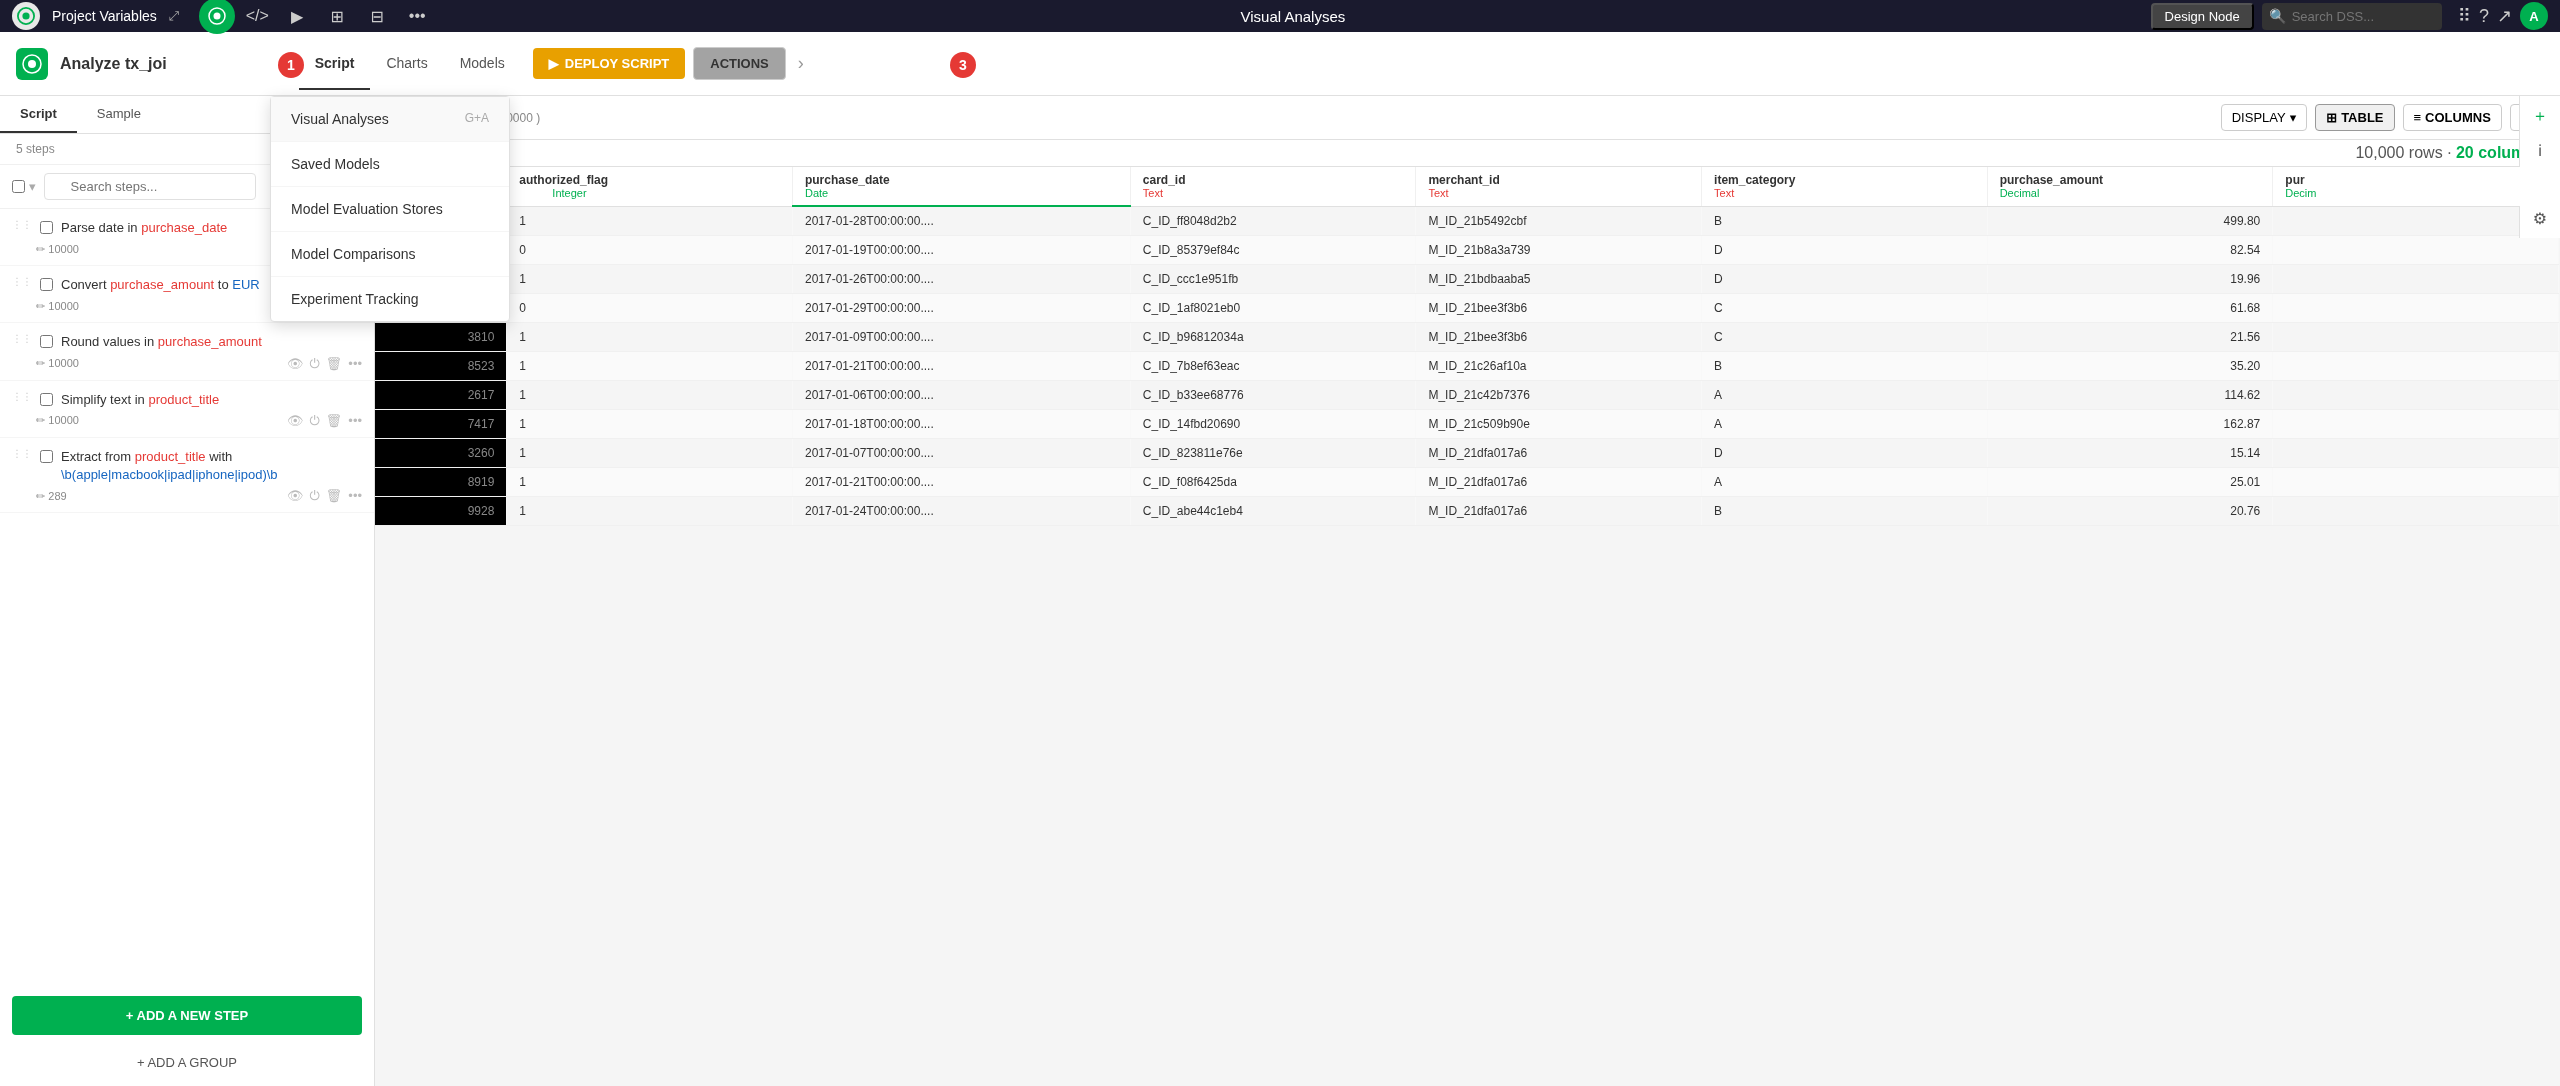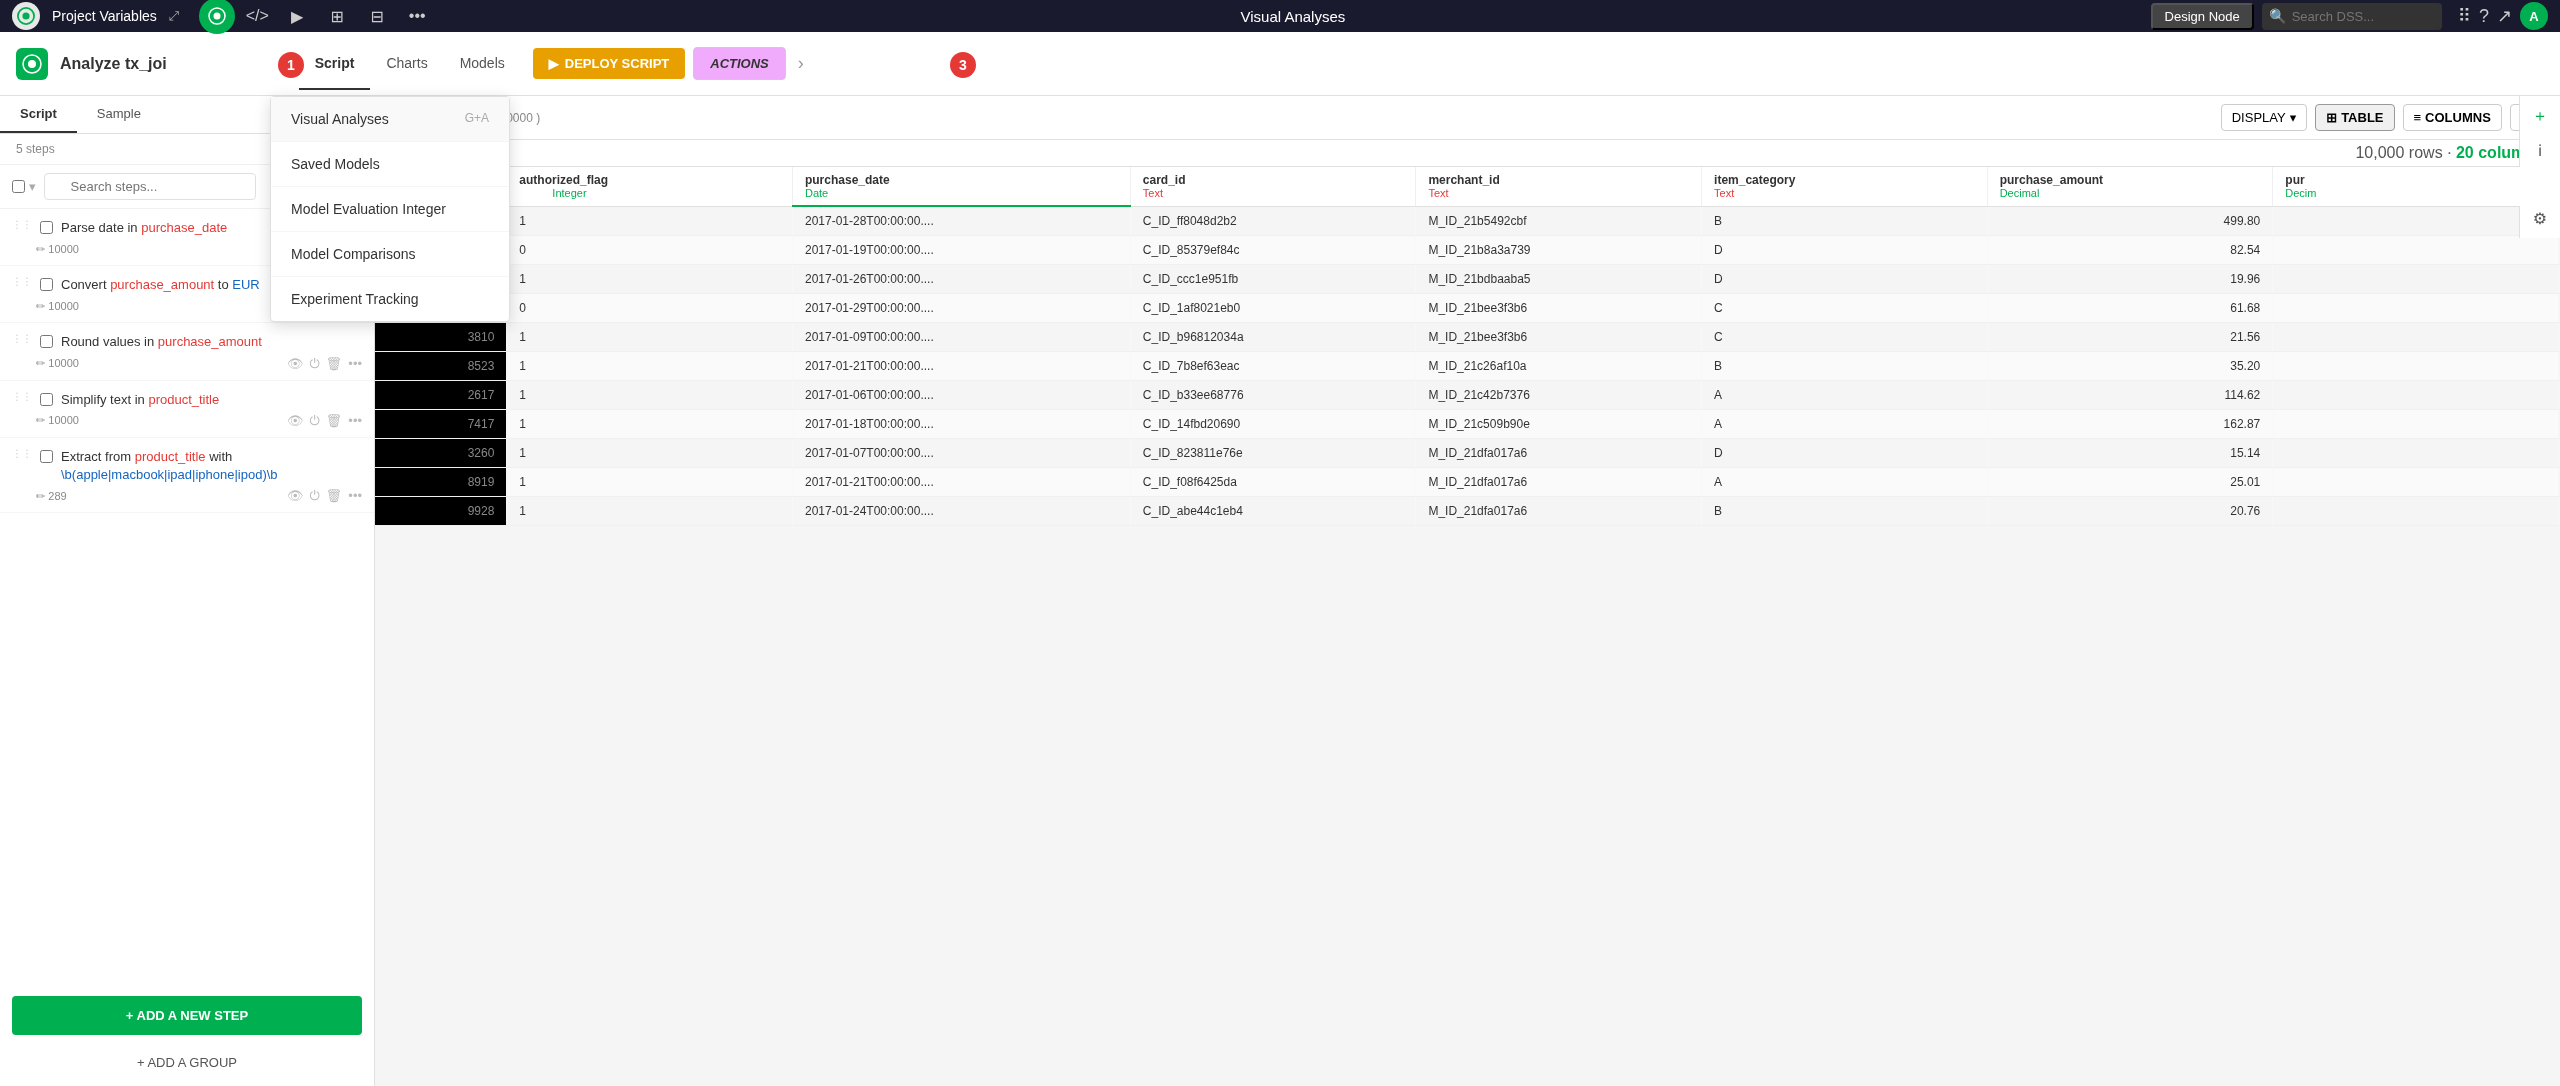--- a/index.html
+++ b/index.html
@@ -41,21 +41,21 @@
     .badge-3 {
       width: 26px; height: 26px; background: #e53935; border-radius: 50%;
       color: #fff; font-weight: bold; font-size: 14px;
       display: flex; align-items: center; justify-content: center;
       position: absolute; top: 52px; left: 950px; z-index: 200;
     }
     .tab-btn { padding: 6px 16px; font-size: 14px; cursor: pointer; border: none; background: none; color: #555; border-bottom: 2px solid transparent; height: 52px; }
     .tab-btn.active { color: #333; border-bottom: 2px solid #333; font-weight: 600; }
     .tab-btn.charts { color: #555; }
     .deploy-btn { background: #e8a000; color: #fff; border: none; padding: 8px 16px; border-radius: 4px; font-size: 13px; font-weight: 600; cursor: pointer; display: flex; align-items: center; gap: 6px; }
-    .actions-btn { background: #f0abfc; color: #333; border: 1px solid #ccc; padding: 8px 16px; border-radius: 4px; font-size: 13px; font-weight: 600; cursor: pointer; font-style: italic; }
+    .actions-btn { background: #a3a3a3; color: #333; border: 1px solid #ccc; padding: 8px 16px; border-radius: 4px; font-size: 13px; font-weight: 600; cursor: pointer; }
     .chevron-right-btn { color: #999; font-size: 18px; cursor: pointer; margin-left: 4px; }
 
     
     .main-layout { display: flex; height: calc(100vh - 96px); }
 
     
     .left-panel { width: 375px; min-width: 375px; background: #fff; border-right: 1px solid #e0e0e0; display: flex; flex-direction: column; }
     .left-tabs { display: flex; border-bottom: 1px solid #e0e0e0; }
     .left-tab { padding: 10px 20px; font-size: 13px; cursor: pointer; color: #555; border-bottom: 2px solid transparent; }
     .left-tab.active { color: #333; border-bottom: 2px solid #333; font-weight: 600; }
@@ -327,21 +327,21 @@
 
   <div class="dropdown-menu">
     <div class="dropdown-item active">
       <span>Visual Analyses</span>
       <span class="dropdown-shortcut">G+A</span>
     </div>
     <div class="dropdown-item">
       <span>Saved Models</span>
     </div>
     <div class="dropdown-item">
-      <span>Model Evaluation Integer</span>
+      <span>Model Evaluation Stores</span>
     </div>
     <div class="dropdown-item">
       <span>Model Comparisons</span>
     </div>
     <div class="dropdown-item">
       <span>Experiment Tracking</span>
     </div>
   </div>
 
   <div class="right-panel">

